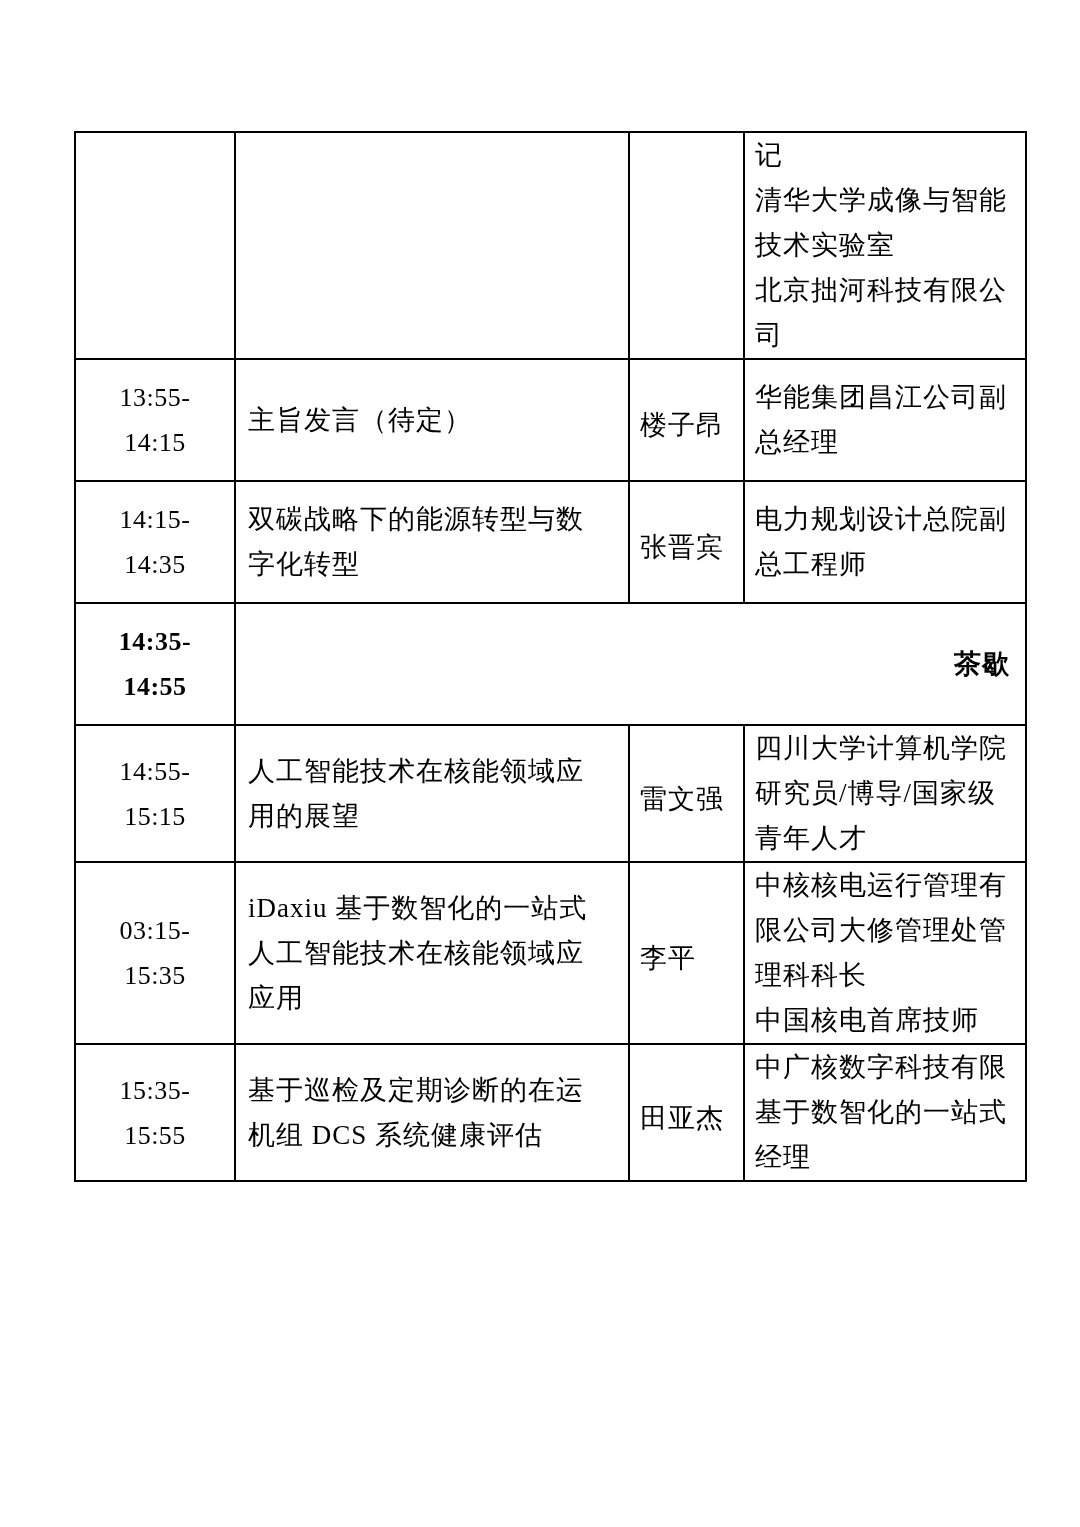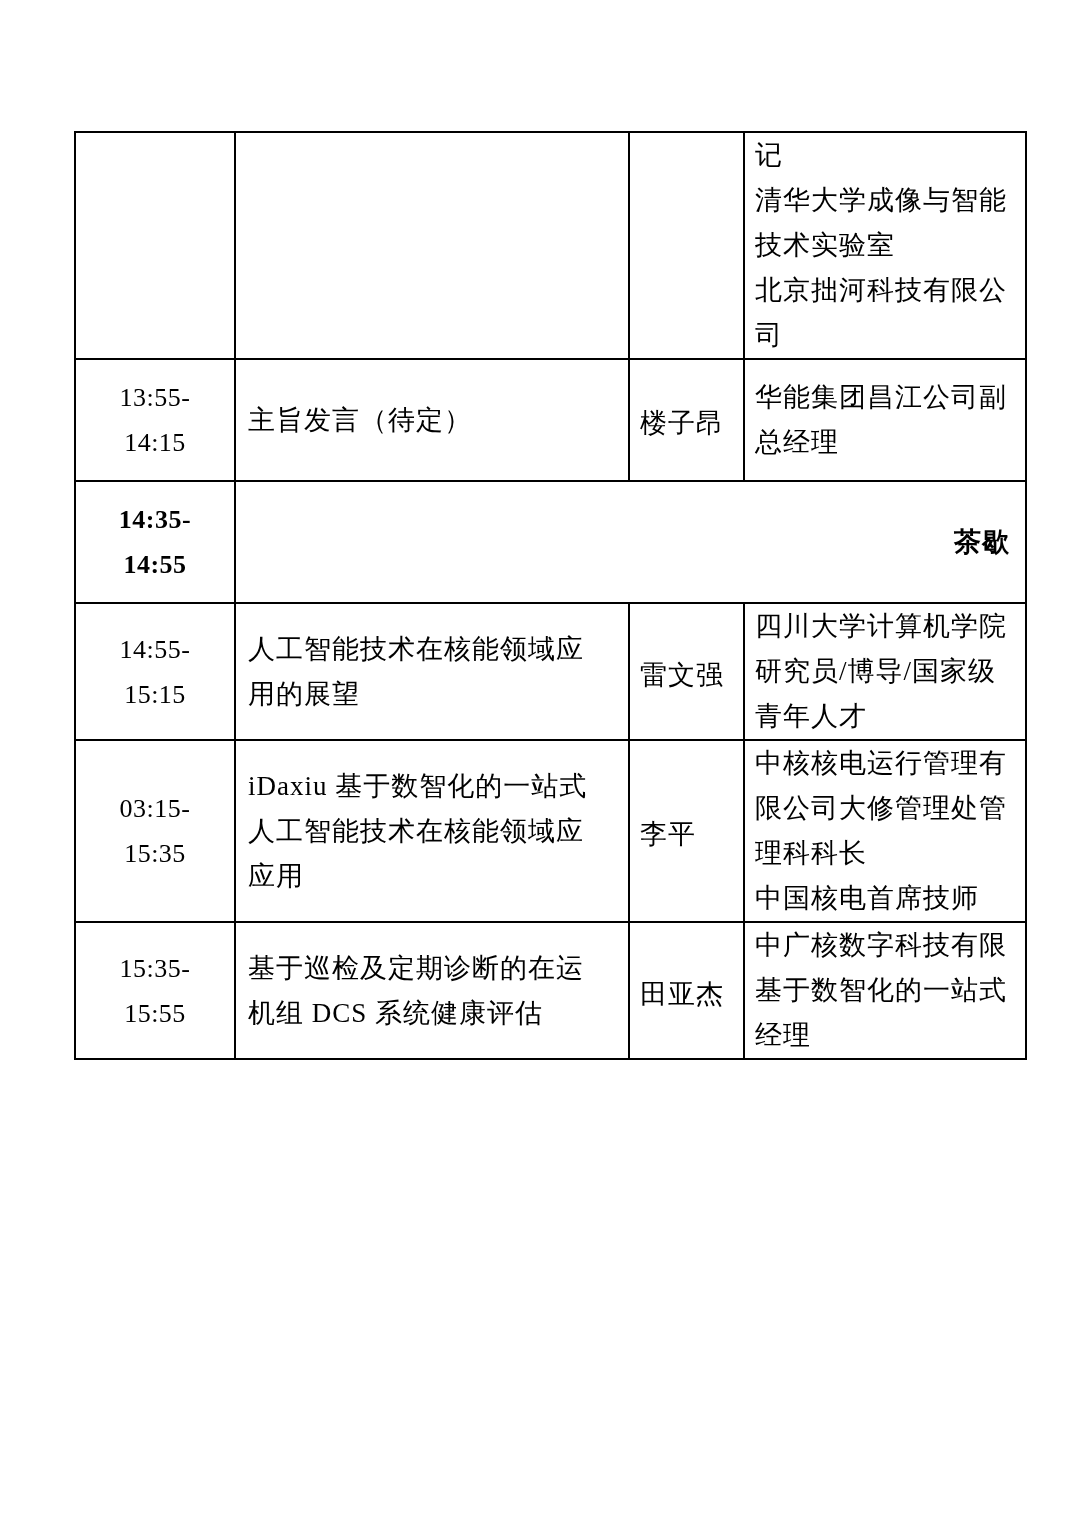--- a/index.html
+++ b/index.html
@@ -45,21 +45,20 @@
     letter-spacing: 0.5px;
   }
   td.topic {
     text-align: left;
     padding: 0 0 0 12px;
     white-space: pre-line;
   }
   td.speaker {
     text-align: left;
     padding: 11px 4px 0 10px;
-    font-family: Liberation Mono, monospace;
   }
   td.affil {
     text-align: left;
     padding: 0 8px 0 10px;
     white-space: pre-line;
   }
   tr.break-row td {
     font-weight: bold;
     border-radius: 8px;
   }
@@ -92,20 +91,28 @@
 北京拙河科技有限公
 司</td>
         </tr>
         <tr>
           <td class="time">13:55-14:15</td>
           <td class="topic">主旨发言（待定）</td>
           <td class="speaker">楼子昂</td>
           <td class="affil">华能集团昌江公司副
 总经理</td>
         </tr>
+        <tr>
+          <td class="time">14:15-14:35</td>
+          <td class="topic">双碳战略下的能源转型与数
+字化转型</td>
+          <td class="speaker">张晋宾</td>
+          <td class="affil">电力规划设计总院副
+总工程师</td>
+        </tr>
         <tr class="break-row">
           <td class="time">14:35-14:55</td>
           <td class="break-label" colspan="3">茶歇</td>
         </tr>
         <tr>
           <td class="time">14:55-15:15</td>
           <td class="topic">人工智能技术在核能领域应
 用的展望</td>
           <td class="speaker">雷文强</td>
           <td class="affil">四川大学计算机学院

